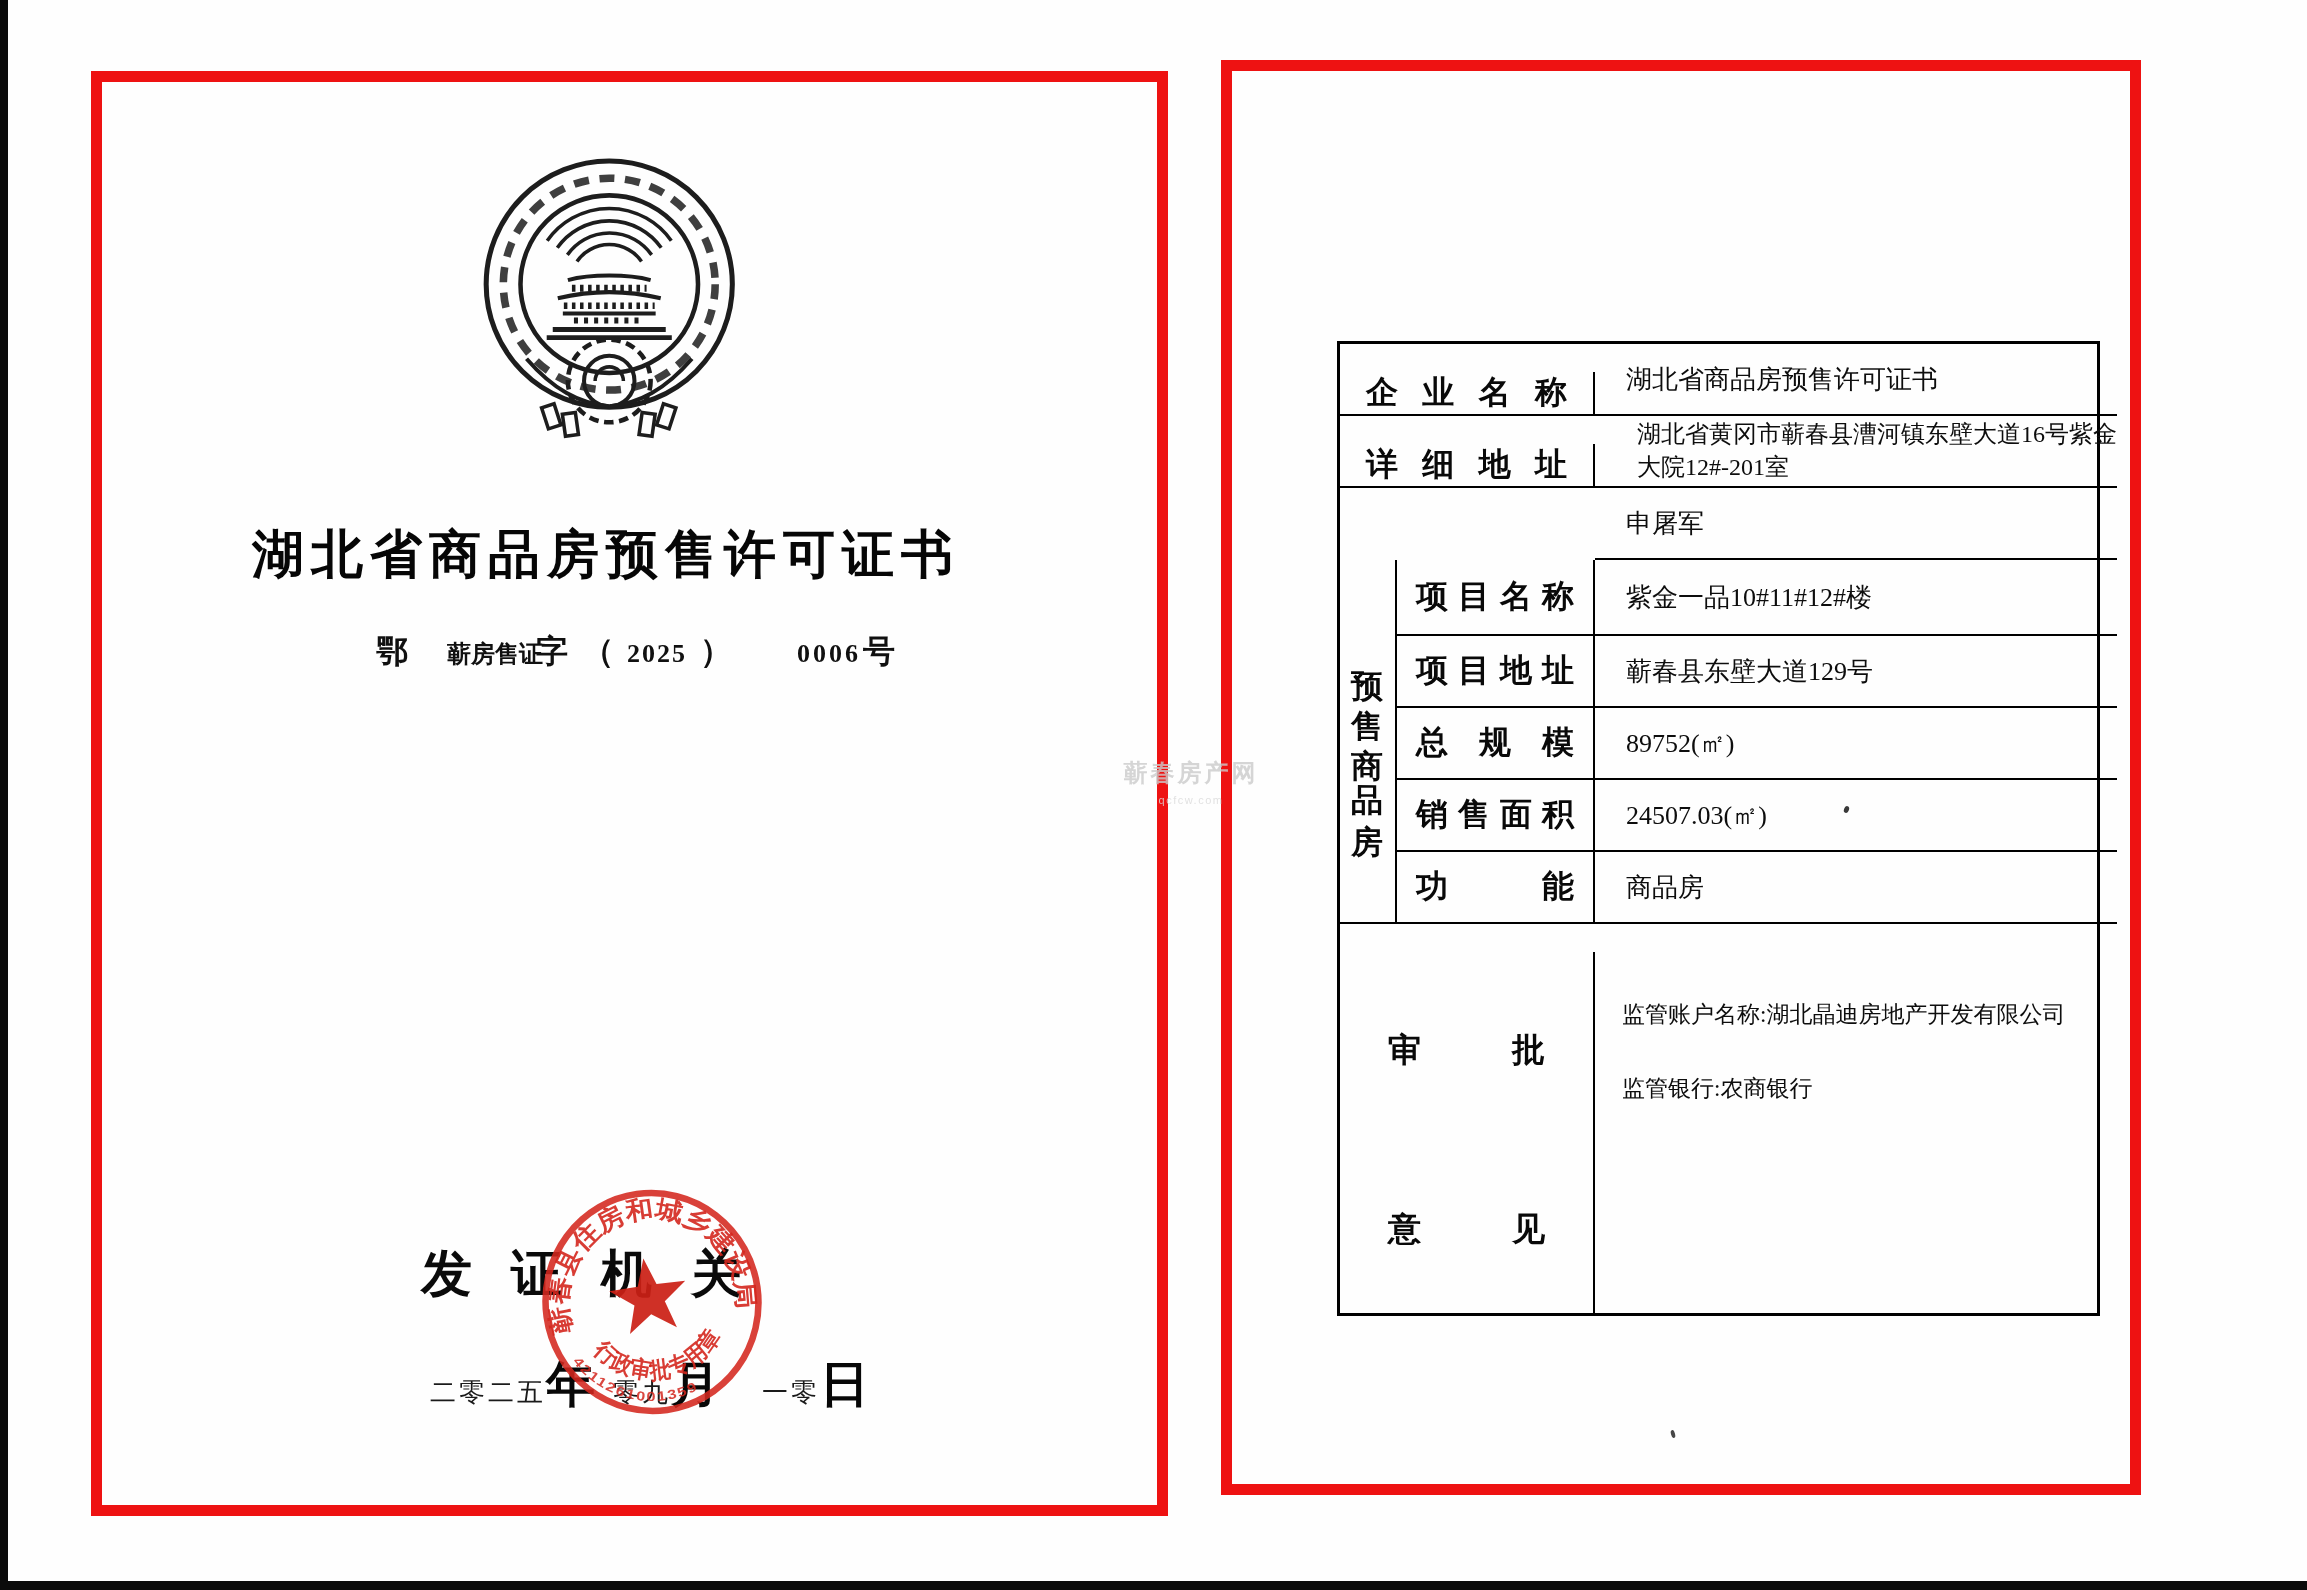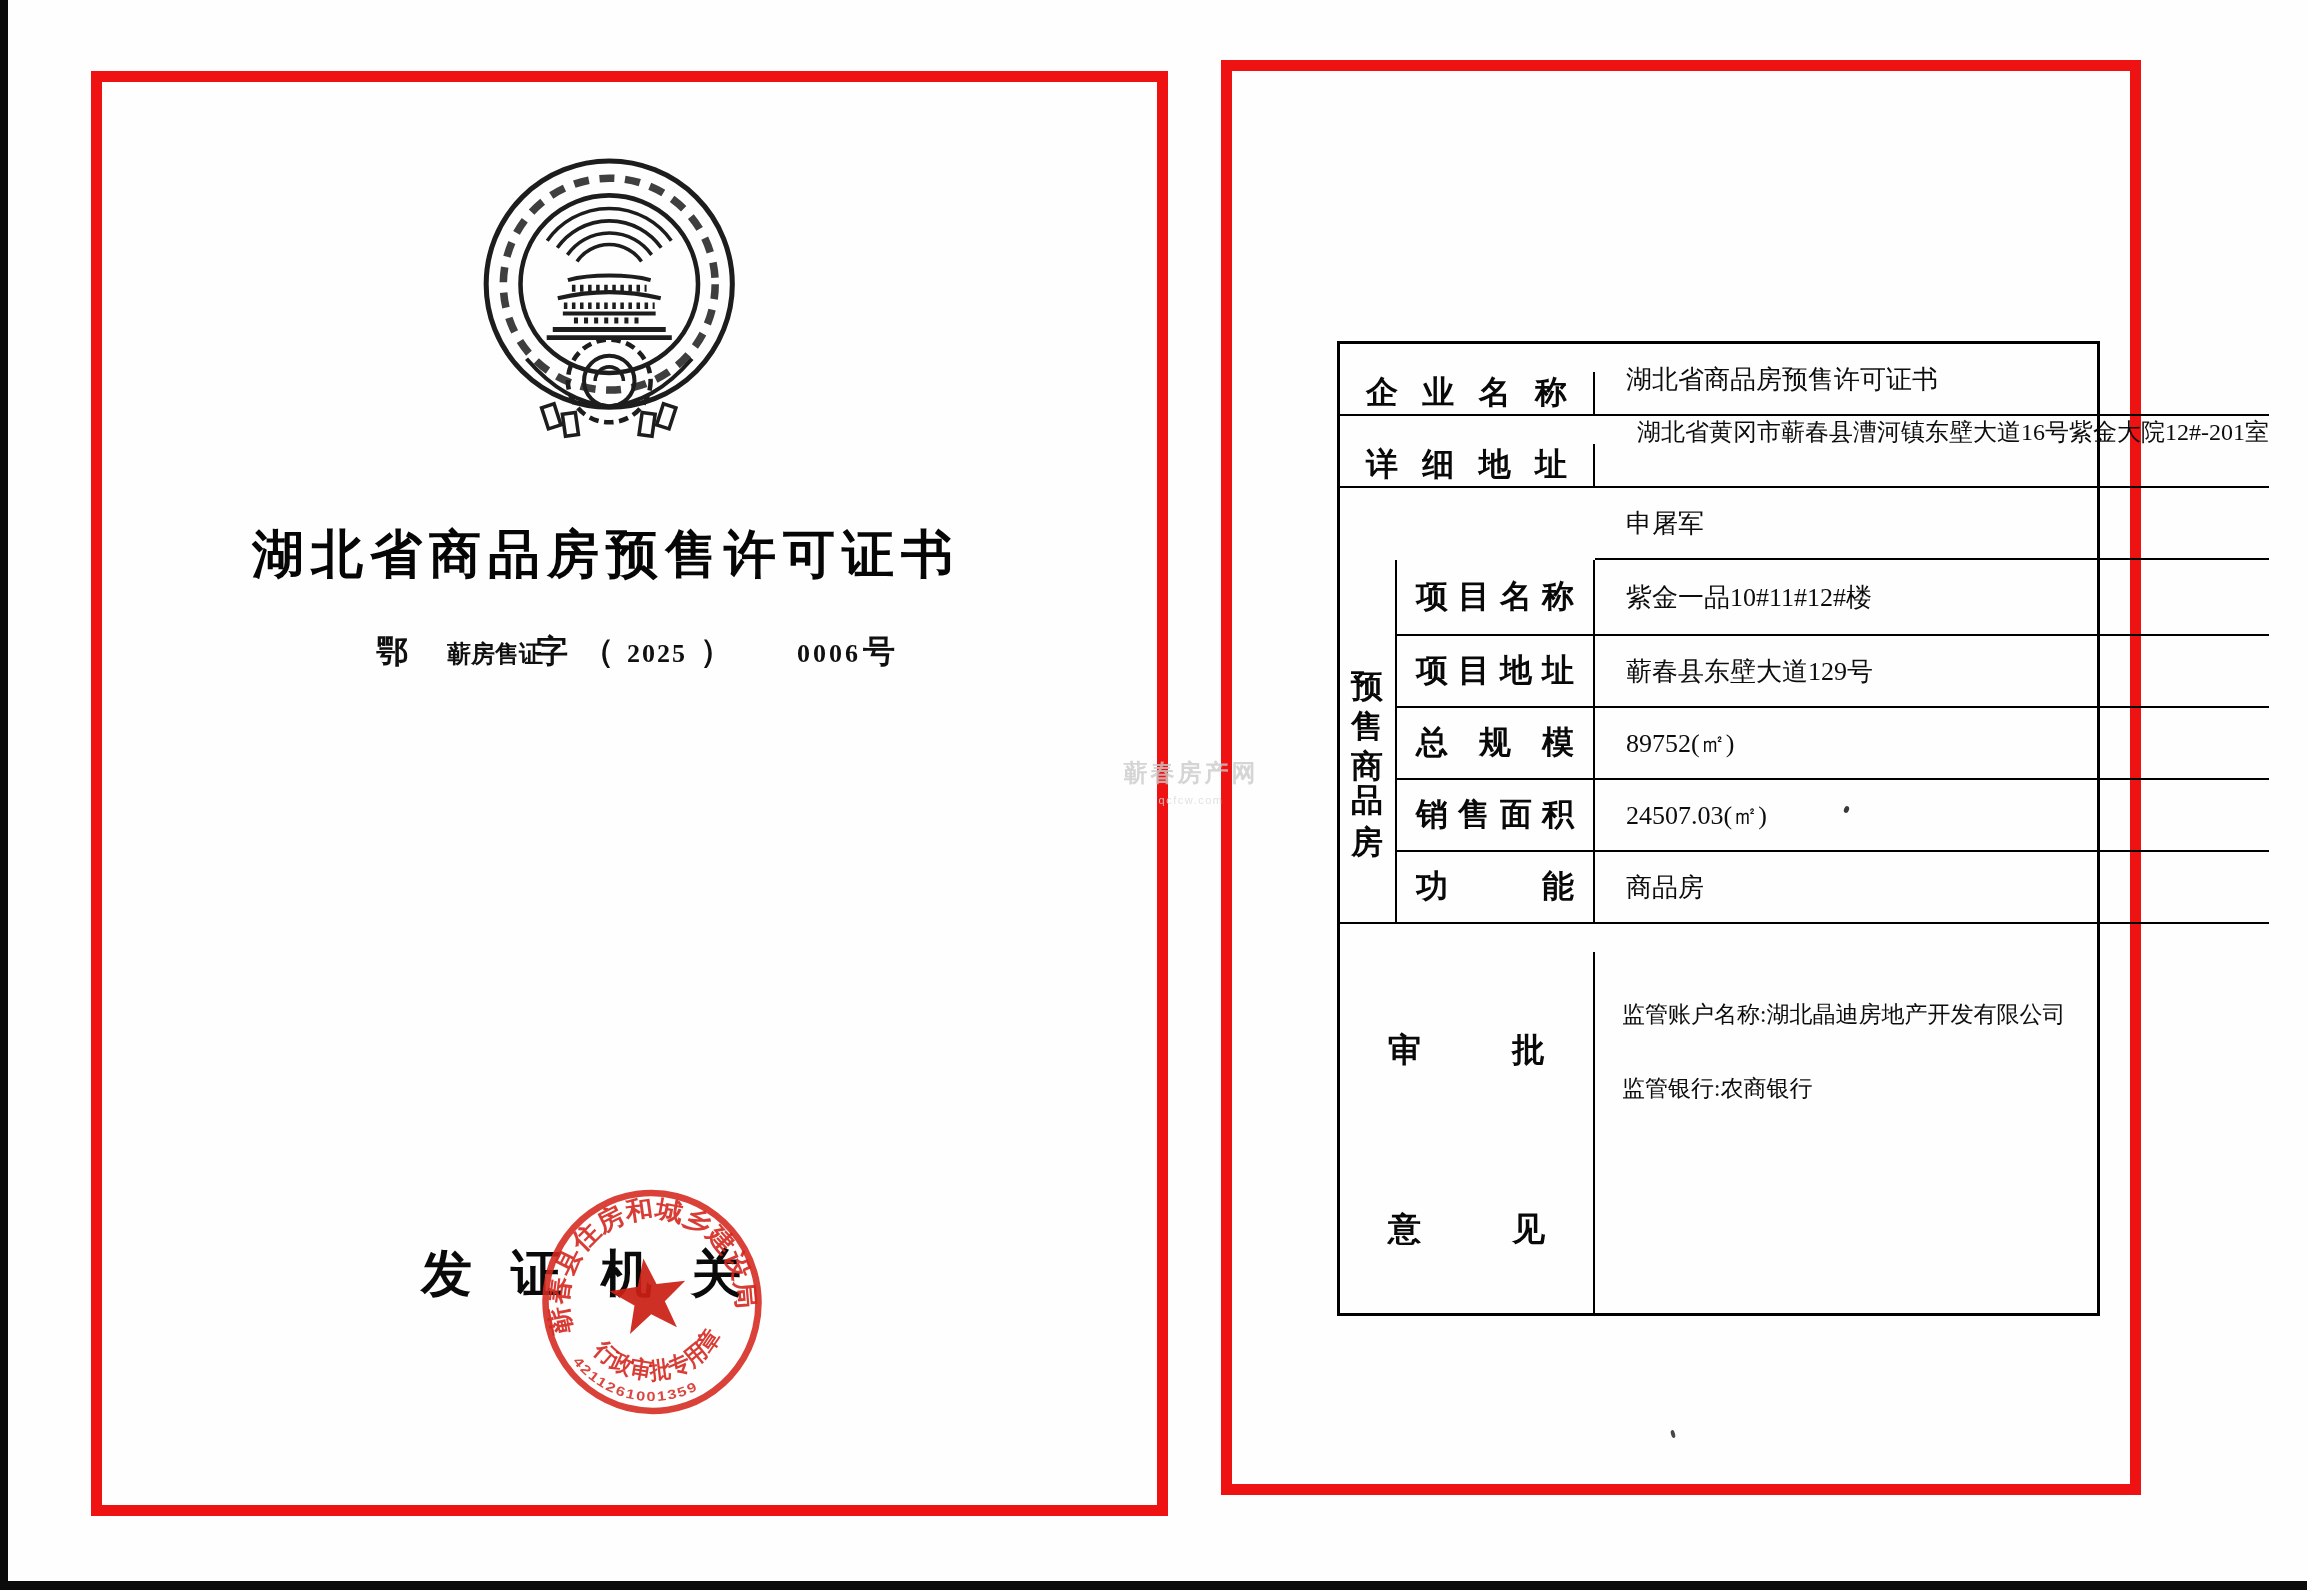--- a/index.html
+++ b/index.html
@@ -50,21 +50,21 @@
          grid-template-rows:72px 72px 72px 76px 72px 72px 72px 72px 1fr;}
   .cell{box-sizing:border-box;border-right:2px solid #000;border-bottom:2px solid #000;
         display:flex;align-items:center;overflow:visible;}
   .nor{border-right:none;} .nob{border-bottom:none;}
   .span2{grid-column:1/3;margin-top:28px;}
   .jt{width:100%;box-sizing:border-box;padding:0 26px;
       font-family:"Liberation Sans",sans-serif;font-weight:700;font-size:32px;color:#090909;
       text-align:justify;text-align-last:justify;}
   .sub .jt{padding:0 19px;}
   .val{font-size:26px;font-weight:500;padding-left:31px;white-space:nowrap;}
-  .val-addr{flex-direction:row;align-items:flex-start;justify-content:center;
+  .val-addr{flex-direction:column;align-items:flex-start;justify-content:center;
             font-size:24px;font-weight:500;line-height:33px;padding-left:42px;}
   .val-addr span{white-space:nowrap;}
   .group-cell{grid-row:4/9;justify-content:center;}
   .vert{writing-mode:vertical-lr;text-orientation:upright;
         font-family:"Liberation Sans",sans-serif;font-weight:700;font-size:32px;
         letter-spacing:38px;color:#090909;}
   .app-lab{flex-direction:column;justify-content:space-between;padding:76px 0 61px;}
   .app-lab .jt{padding:0 48px;font-size:33px;}
   .app-val{flex-direction:column;align-items:flex-start;justify-content:flex-start;
            padding:54px 0 0 27px;font-size:23px;font-weight:500;line-height:74px;}
@@ -118,20 +118,28 @@
     <span class="c-big">字</span>
     <span class="c-paren">（</span>
     <span class="c-year">2025</span>
     <span class="c-paren2">）</span>
     <span class="c-serial">0006</span>
     <span class="c-big">号</span>
   </div>
 
   <div class="abs issuer">发证机关</div>
 
+  <div class="abs dateline">
+    <span class="d-val">二零二五</span>
+    <span class="d-unit">年</span>
+    <span class="d-val gap1">零九</span>
+    <span class="d-unit">月</span>
+    <span class="d-val gap2">一零</span>
+    <span class="d-unit">日</span>
+  </div>
 
   <svg class="abs seal" viewBox="0 0 460 460">
     <defs>
       <path id="sealTop" d="M69,279 A168,168 0 1 1 391,279" fill="none"></path>
       <path id="sealBottom" d="M100,308 A152,152 0 0 0 360,308" fill="none"></path>
       <path id="sealCode" d="M52,313 A196,196 0 0 0 328,400" fill="none"></path>
     </defs>
     <g transform="rotate(-8 230 230)">
       <ellipse cx="230" cy="230" rx="211" ry="216" fill="none" stroke="#d4271e" stroke-width="13" stroke-opacity="0.88"></ellipse>
       <polygon points="225,142 243.8,196.1 301.1,197.3 255.4,231.9 272,286.7 225,254 178,286.7 194.6,231.9 148.9,197.3 206.2,196.1" fill="#cb2016" fill-opacity="0.93"></polygon>

